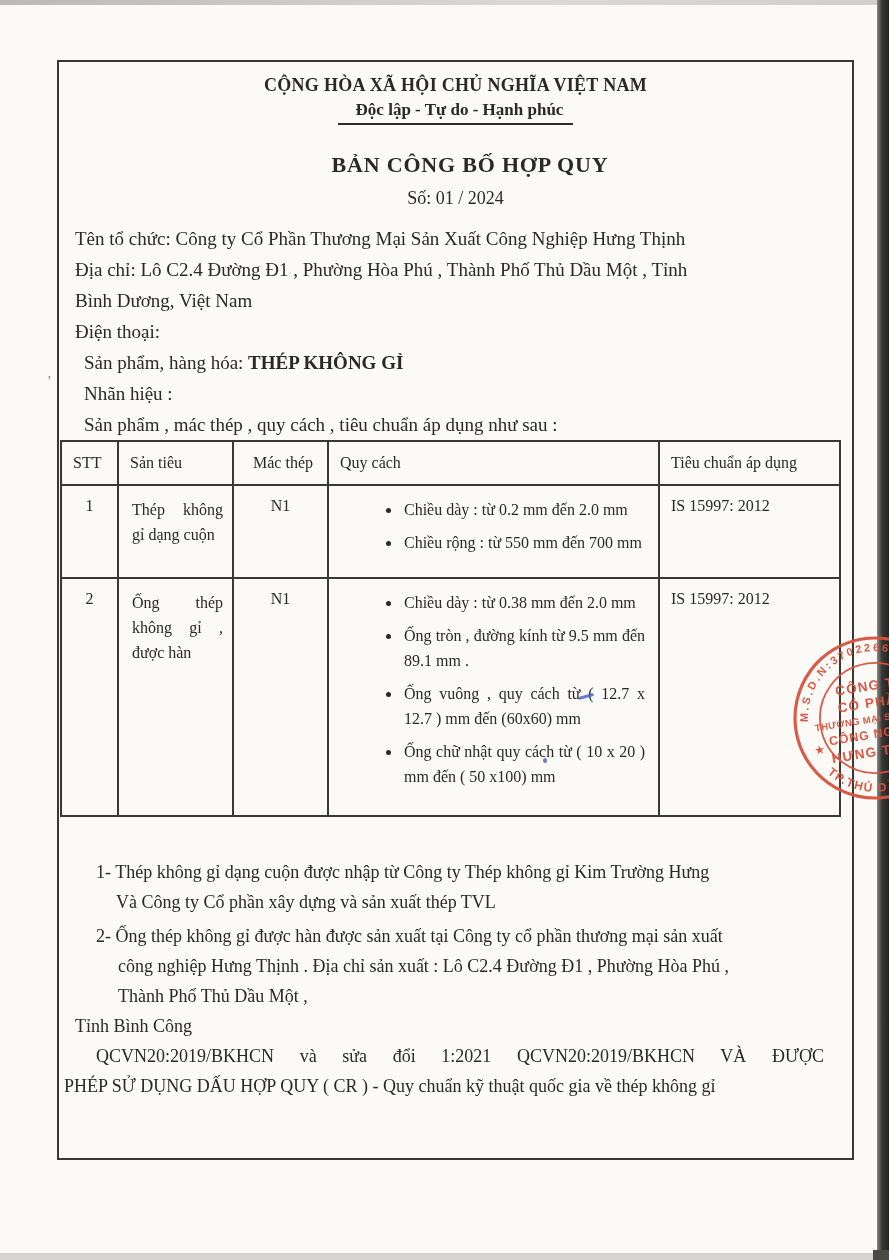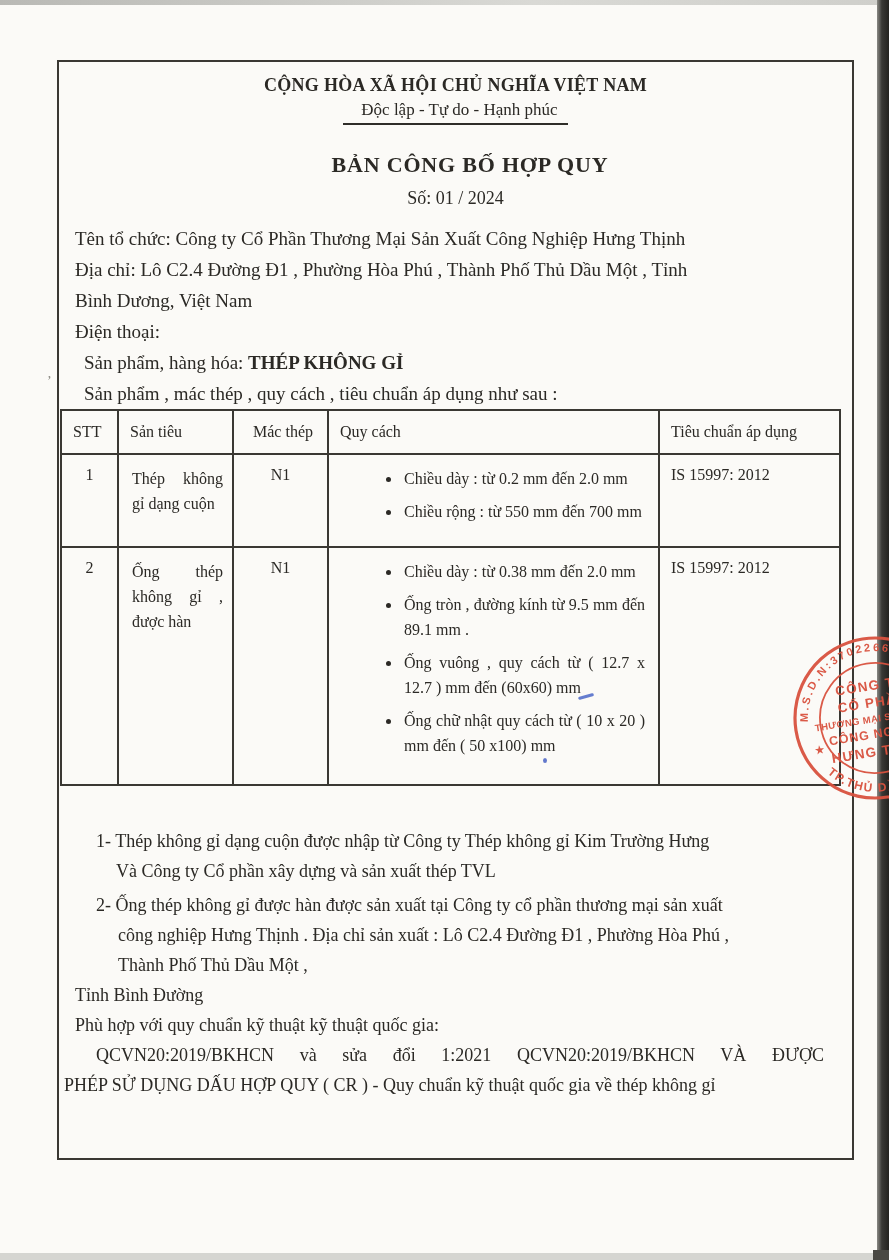--- a/index.html
+++ b/index.html
@@ -12,21 +12,21 @@
   .edge-right{position:absolute;right:0;top:0;width:12px;height:1254px;
               background:linear-gradient(to right,#8a8a85,#3a3936 40%,#242320);}
   .edge-bottom{position:absolute;left:0;bottom:0;width:100%;height:7px;background:#d5d5d1;}
   .edge-corner{position:absolute;right:0;bottom:0;width:16px;height:10px;background:#4a4944;}
   
   .frame{position:absolute;left:57px;top:60px;width:797px;height:1100px;
          box-sizing:border-box;border:2px solid #3a3833;}
   .vn-header{margin-top:12px;text-align:center;font-size:18px;font-weight:bold;
              line-height:22px;letter-spacing:.3px;}
   .motto-wrap{margin-top:3px;text-align:center;}
-  .motto{display:inline-block;font-size:17px;font-weight:normal;line-height:22px;
+  .motto{display:inline-block;font-size:17px;font-weight:bold;line-height:22px;
          padding:0 10px 2px 18px;border-bottom:2px solid #2f2d29;}
   .doc-title{margin-top:27px;text-align:center;font-size:22px;font-weight:bold;
              line-height:26px;letter-spacing:.8px;padding-left:29px;}
   .doc-no{margin-top:8px;text-align:center;font-size:18px;line-height:24px;}
   .info{margin-top:13px;font-size:19px;}
   .info .ln{line-height:31px;padding-left:16px;padding-right:24px;}
   .info .ln.indent{padding-left:25px;}
   .bold{font-weight:bold;}
   
   table.spec{border-collapse:collapse;margin-left:1px;width:779px;table-layout:fixed;}
@@ -80,20 +80,21 @@
     </div>
     <div class="doc-title">BẢN CÔNG BỐ HỢP QUY</div>
     <div class="doc-no">Số: 01 / 2024</div>
 
     <div class="info">
       <div class="ln">Tên tổ chức: Công ty Cổ Phần Thương Mại Sản Xuất Công Nghiệp Hưng Thịnh</div>
       <div class="ln">Địa chỉ: Lô C2.4 Đường Đ1 , Phường Hòa Phú , Thành Phố Thủ Dầu Một , Tỉnh</div>
       <div class="ln">Bình Dương, Việt Nam</div>
       <div class="ln">Điện thoại:</div>
       <div class="ln indent"><span>Sản phẩm, hàng hóa: </span><span class="bold">THÉP KHÔNG GỈ</span></div>
+      <div class="ln indent">Nhãn hiệu :</div>
       <div class="ln indent">Sản phẩm , mác thép , quy cách , tiêu chuẩn áp dụng như sau :</div>
     </div>
 
     <table class="spec">
       <colgroup>
         <col style="width:57px">
           <col style="width:115px">
           <col style="width:95px">
         <col style="width:331px">
           <col style="width:181px">
@@ -134,22 +135,21 @@
       </tr>
     </tbody>
       </table>
 
     <div class="notes">
       <div class="ln pl37">1-  Thép không gỉ dạng cuộn được nhập từ Công ty Thép không gỉ Kim Trường Hưng</div>
       <div class="ln pl29">Và Công ty Cổ phần xây dựng và sản xuất thép TVL</div>
       <div class="ln pl37 gap4">2-  Ống thép không gỉ được hàn được sản xuất tại Công ty cổ phần thương mại sản xuất</div>
       <div class="ln pl59">công nghiệp Hưng Thịnh . Địa chỉ sản xuất : Lô C2.4 Đường Đ1 , Phường Hòa Phú ,</div>
       <div class="ln pl59">Thành Phố Thủ Dầu Một ,</div>
-      <div class="ln pl16">Tỉnh Bình Đường</div>
-      <div class="ln pl16">Phù hợp với quy chuẩn kỹ thuật kỹ thuật quốc gia:</div>
+      <div class="ln pl16">Tỉnh Bình Công</div>
       <div class="ln just">QCVN20:2019/BKHCN và sửa đổi 1:2021 QCVN20:2019/BKHCN VÀ ĐƯỢC</div>
       <div class="ln pl5">PHÉP SỬ DỤNG DẤU HỢP QUY ( CR ) -  Quy chuẩn kỹ thuật quốc gia về thép không gỉ</div>
     </div>
   </div>
 
   <svg class="stamp" viewBox="0 0 180 175" xmlns="http://www.w3.org/2000/svg">
     <g transform="rotate(-9 85 85)">
       <circle cx="85" cy="85" r="80" fill="none" stroke="#d9523f" stroke-width="3.2"></circle>
       <circle cx="85" cy="85" r="55" fill="none" stroke="#d9523f" stroke-width="1.8"></circle>
       <defs>

